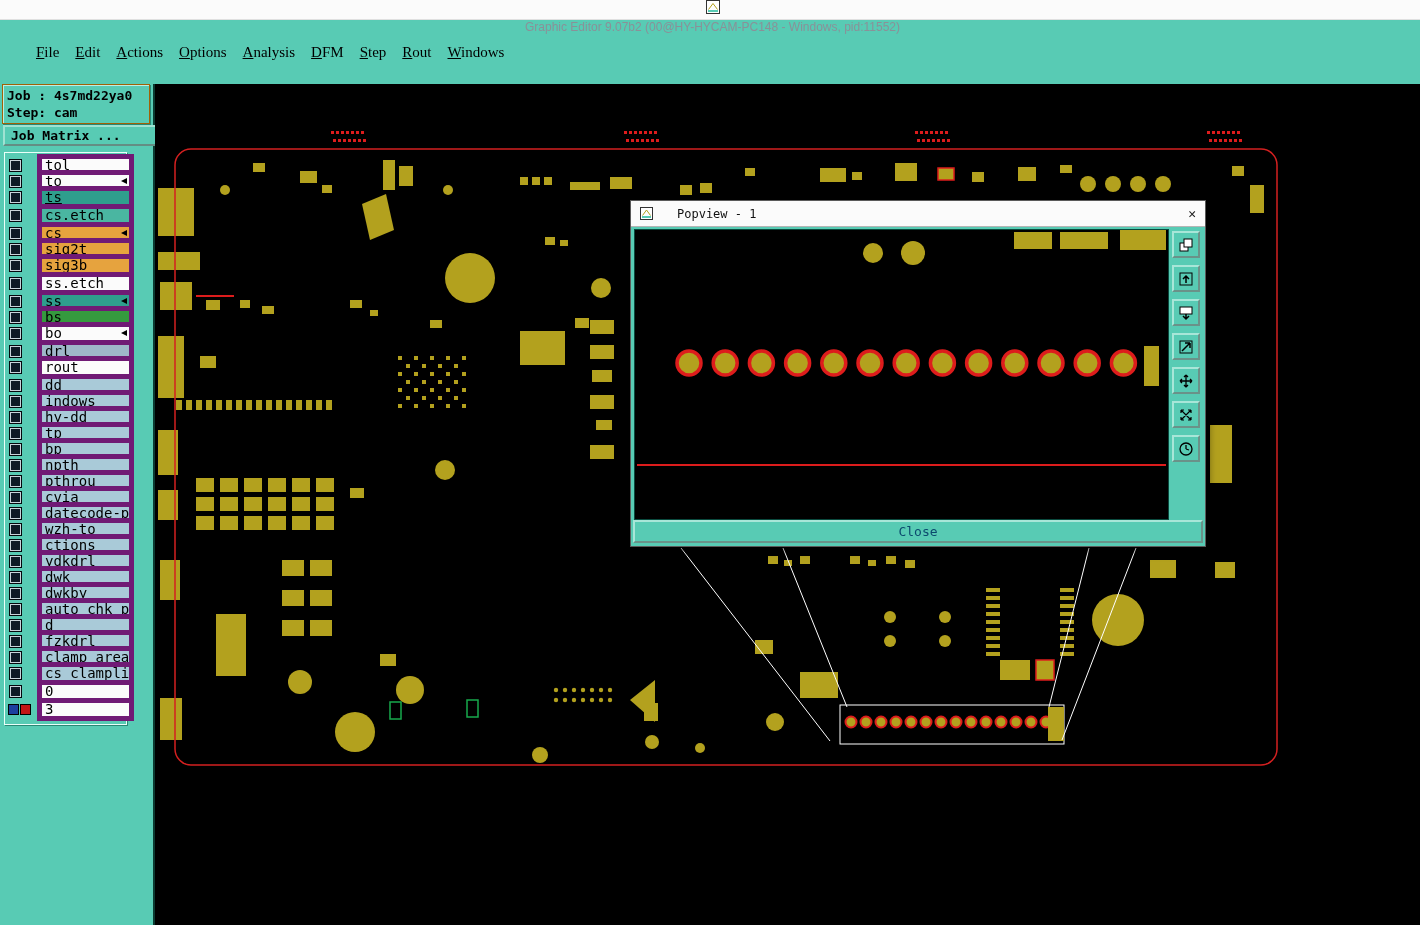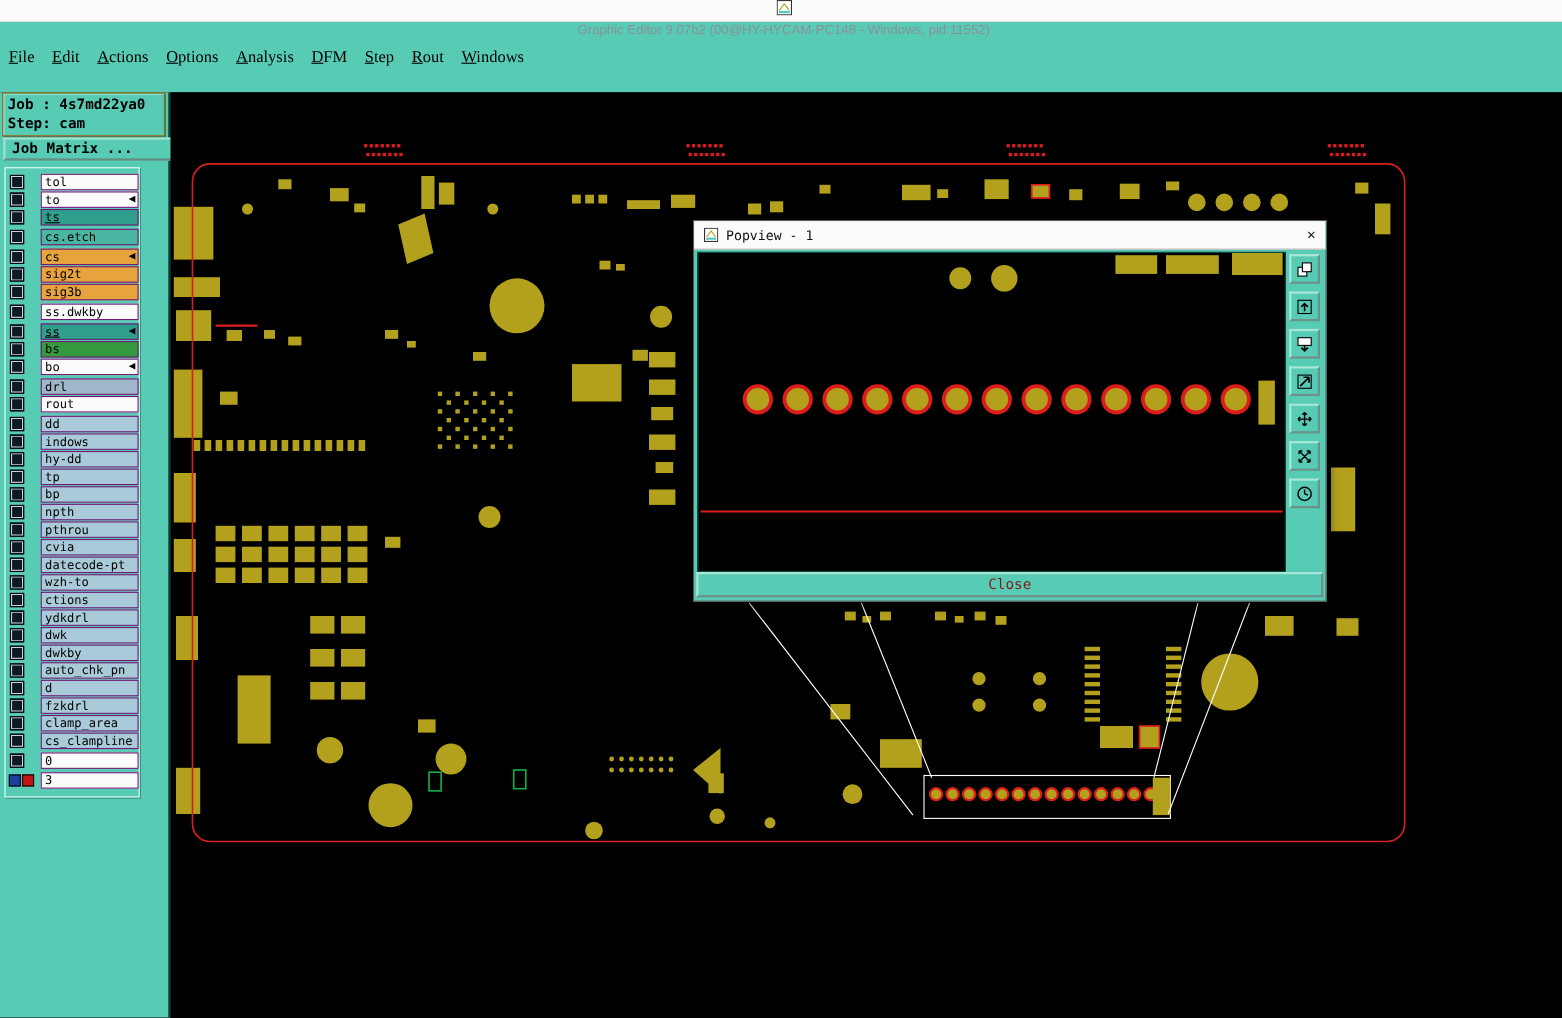--- a/index.html
+++ b/index.html
@@ -7,21 +7,21 @@
        font-family:"DejaVu Sans Mono",monospace;-webkit-font-smoothing:none;}
   .app{width:1420px;height:925px;position:relative;}
 
   
   .titlebar{height:20px;background:#fbfbfb;display:flex;align-items:center;gap:6px;
             padding-left:5px;box-sizing:border-box;border-bottom:1px solid #e0e0e0;flex-direction:column;}
   .title-text{font:12px "Liberation Sans",sans-serif;color:var(--title_text);white-space:nowrap;}
 
   
   .menubar{height:64px;background:var(--teal);display:flex;align-items:center;
-           padding-left:0;box-sizing:border-box;}
+           padding-left:28px;box-sizing:border-box;}
   .menu-item{font:15px "Liberation Serif",serif;color:#000;padding:4px 8px;cursor:default;white-space:nowrap;}
   .menu-item .u{text-decoration:underline;}
 
   
   .main{display:flex;height:841px;}
   .sidebar{width:155px;flex:none;background:var(--teal);position:relative;
            border-right:2px solid #0b3b31;box-sizing:border-box;}
   .canvas{flex:1;position:relative;background:var(--canvas_black);overflow:hidden;}
   #board-art{position:absolute;left:0;top:0;width:100%;height:100%;display:block;}
 
@@ -39,51 +39,51 @@
               padding:5px 0 6px 2px;}
   .layer-row{display:flex;align-items:center;height:14px;margin-bottom:2px;}
   .layer-row.gap{margin-top:4px;}
   .lead{width:26px;flex:none;display:flex;align-items:center;}
   .layer-checkbox{width:11px;height:11px;margin-left:2px;background:#0e1a26;
                   box-shadow:inset 0 0 0 1px #c8d3da;border:1px solid #03080d;flex:none;}
   .sq{width:9px;height:9px;border:1px solid #000;flex:none;margin-left:1px;}
   .sq.blue{background:var(--square_blue);}
   .sq.red{background:var(--square_red);}
   .layer-label{margin-left:4px;width:84px;height:13px;flex:none;box-sizing:content-box;
-               border:1px solid #701a75;font-size:11px;line-height:13px;padding-left:3px;
+               border:5px solid #701a75;font-size:14px;line-height:13px;padding-left:3px;
                color:#000;position:relative;white-space:nowrap;overflow:hidden;}
   .arrow{position:absolute;right:2px;top:3px;width:0;height:0;
          border-top:3px solid transparent;border-bottom:3px solid transparent;
          border-right:6px solid #000;}
   .c-white{background:var(--layer_white);}
   .c-orange{background:var(--layer_orange);}
   .c-teal_dark{background:var(--layer_teal);text-decoration:underline;}
   .c-teal_mid{background:var(--layer_teal_mid);}
   .c-green{background:var(--layer_green);}
   .c-drill{background:var(--layer_drill);}
   .c-blue{background:var(--layer_blue);}
 
   
   .popview{position:absolute;left:475px;top:116px;width:576px;height:347px;
            background:var(--teal);border:1px solid #5a5a5a;box-sizing:border-box;
            box-shadow:2px 3px 8px rgba(0,0,0,.55);}
-  .pv-titlebar{height:26px;background:#fbfbfb;display:flex;align-items:center;gap:7px;
+  .pv-titlebar{height:26px;background:#fbfbfb;display:flex;align-items:center;gap:24px;
                padding:0 9px;box-sizing:border-box;border-bottom:1px solid #b5b5b5;
                font-size:12px;color:#111;}
   .pv-close{margin-left:auto;font-size:13px;color:#222;cursor:default;}
   .pv-body{position:relative;height:319px;}
   .pv-canvas{position:absolute;left:3px;top:2px;width:533px;height:289px;background:#000;
              border:1px solid #0a4a3e;display:block;}
   .pv-toolbar{position:absolute;right:1px;top:2px;width:37px;height:289px;
               display:flex;flex-direction:column;gap:7px;padding-top:2px;align-items:center;box-sizing:border-box;}
   .pv-tool{width:28px;height:27px;background:var(--teal);border:2px outset #a8e6d8;
            display:flex;align-items:center;justify-content:center;padding:0;}
   .pv-close-btn{position:absolute;left:2px;right:2px;bottom:3px;height:23px;
                 background:var(--teal);border:2px outset #a8e6d8;
-                font:13px "DejaVu Sans Mono",monospace;color:#7f1d1d;}
+                font:13px "DejaVu Sans Mono",monospace;color:#0c4a6e;}
 </style>
 </head>
 <body>
 
 <div class="app">
 
   <div class="titlebar">
     <span style="display:inline-flex;">
       <svg width="14" height="14">
           <rect x="0.5" y="0.5" width="13" height="13" fill="#fff" stroke="#333"></rect>
@@ -154,21 +154,21 @@
           <div class="layer-row">
             <span class="lead">
               <span class="layer-checkbox"></span>
             </span>
             <span class="layer-label c-orange">sig3b</span>
           </div>
           <div class="layer-row gap">
             <span class="lead">
               <span class="layer-checkbox"></span>
             </span>
-            <span class="layer-label c-white">ss.dwkby</span>
+            <span class="layer-label c-white">ss.etch</span>
           </div>
           <div class="layer-row gap">
             <span class="lead">
               <span class="layer-checkbox"></span>
             </span>
             <span class="layer-label c-teal_dark">ss<span class="arrow"></span></span>
           </div>
           <div class="layer-row">
             <span class="lead">
               <span class="layer-checkbox"></span>

